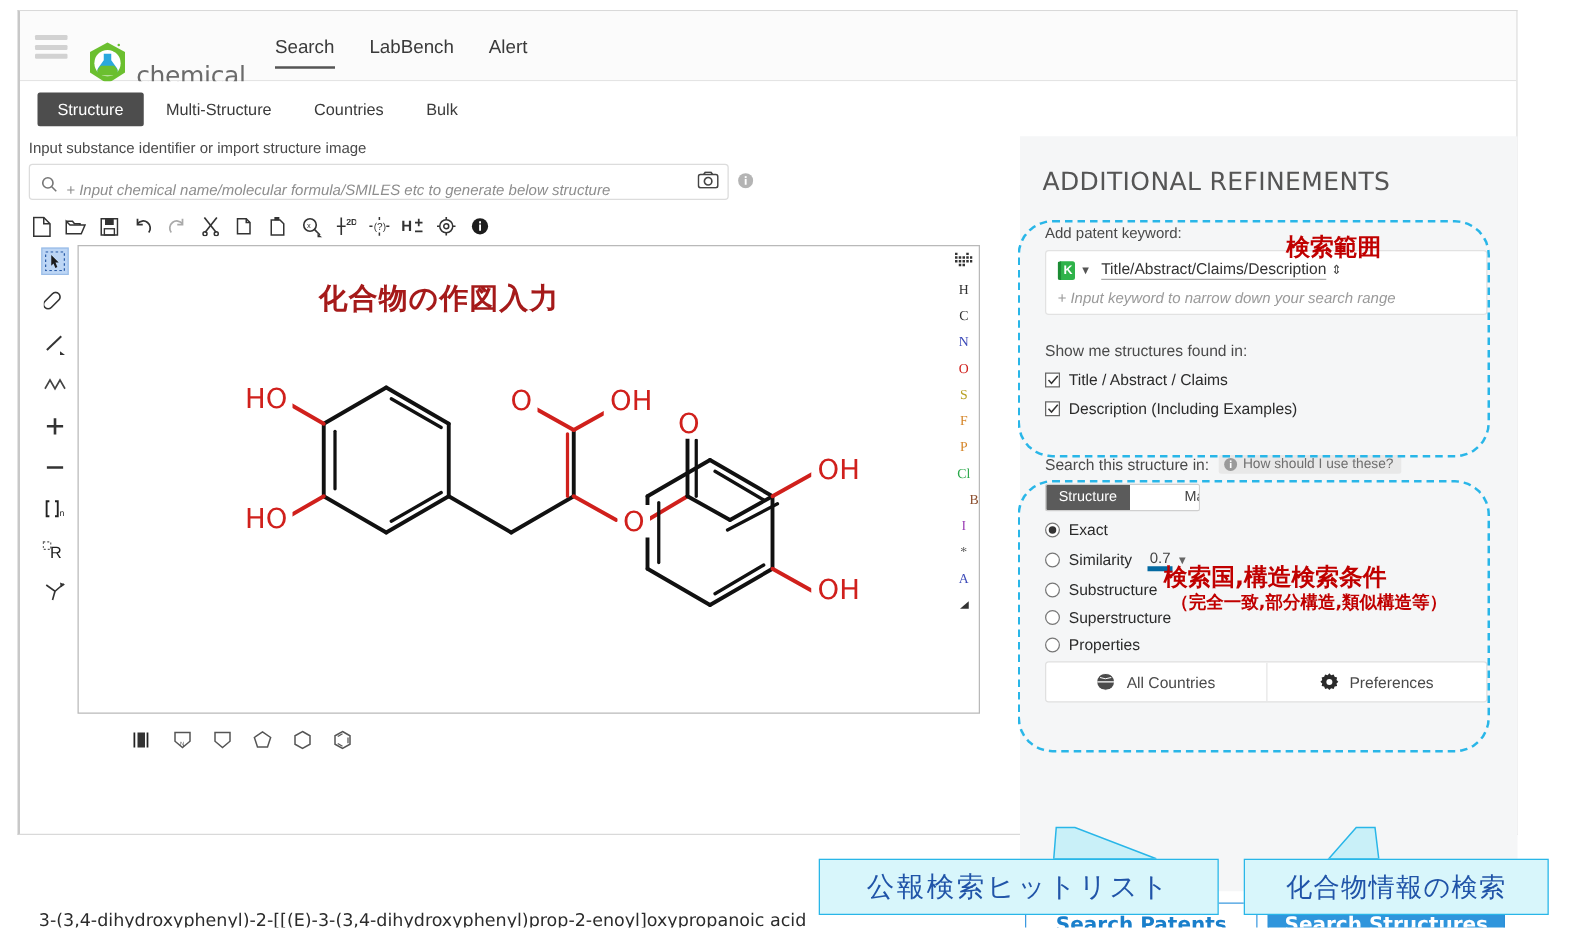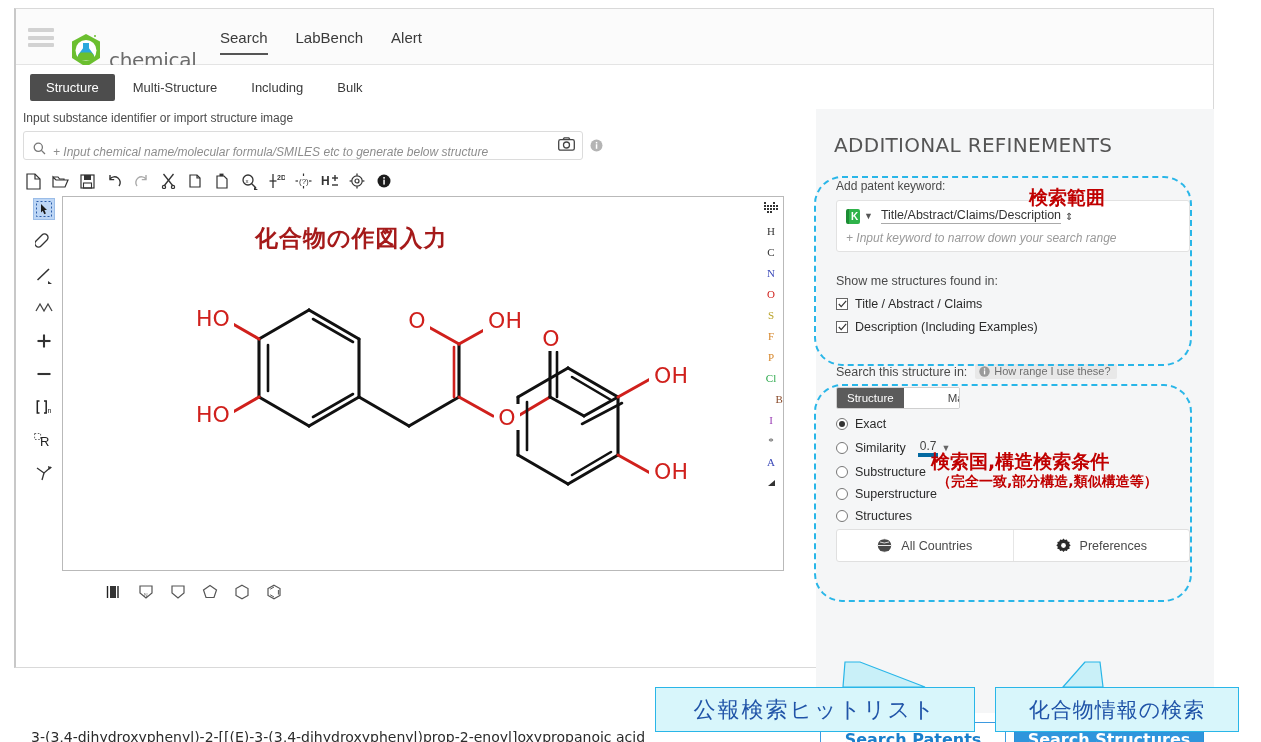--- a/index.html
+++ b/index.html
@@ -241,21 +241,21 @@
       <div class="navitems">
         <div class="navitem active">Search</div>
         <div class="navitem">LabBench</div>
         <div class="navitem">Alert</div>
       </div>
     </div>
 
     <div class="subtabs">
       <div class="subtab active">Structure</div>
       <div class="subtab">Multi-Structure</div>
-      <div class="subtab">Including</div>
+      <div class="subtab">Countries</div>
       <div class="subtab">Bulk</div>
     </div>
 
     <div class="body-area">
 
       <div class="left-col">
 
         <div class="input-label">Input substance identifier or import structure image</div>
 
         <div class="search-row">
@@ -647,21 +647,21 @@
         <div class="sect2-label">
           <span>Search this structure in:</span>
           <span class="how-pill">
             <span style="margin-right:4px;display:flex;">
               <svg width="11" height="11" viewBox="0 0 11 11">
                   <circle cx="5.5" cy="5.5" r="5.2" fill="#9a9a9a"></circle>
                   <rect x="4.9" y="4.4" width="1.3" height="4" fill="#fff"></rect>
                   <rect x="4.9" y="2.3" width="1.3" height="1.4" fill="#fff"></rect>
                 </svg>
             </span>
-            <span>How range I use these?</span>
+            <span>How should I use these?</span>
           </span>
         </div>
 
         <div class="seg">
           <div class="on">Structure</div>
           <div class="off">Markush</div>
         </div>
 
         <div class="radio-row">
           <span class="rad on"></span>
@@ -676,21 +676,21 @@
         <div class="radio-row">
           <span class="rad"></span>
           <span>Substructure</span>
         </div>
         <div class="radio-row">
           <span class="rad"></span>
           <span>Superstructure</span>
         </div>
         <div class="radio-row">
           <span class="rad"></span>
-          <span>Structures</span>
+          <span>Properties</span>
         </div>
 
         <div class="btn-row">
           <div>
             <span style="display:flex;">
               <svg width="15" height="15" viewBox="0 0 15 15">
                   <circle cx="7.5" cy="7.5" r="6.7" fill="#4a4a4a"></circle>
                   <path d="M7.5 0.8 a9 6.7 0 0 0 0 13.4 a9 6.7 0 0 0 0 -13.4" fill="none" stroke="#fff" stroke-width="0.9"></path>
                   <line x1="0.8" y1="7.5" x2="14.2" y2="7.5" stroke="#fff" stroke-width="0.9"></line>
                   <path d="M3 4 q4 2 9 0" fill="none" stroke="#fff" stroke-width="0.8"></path>

